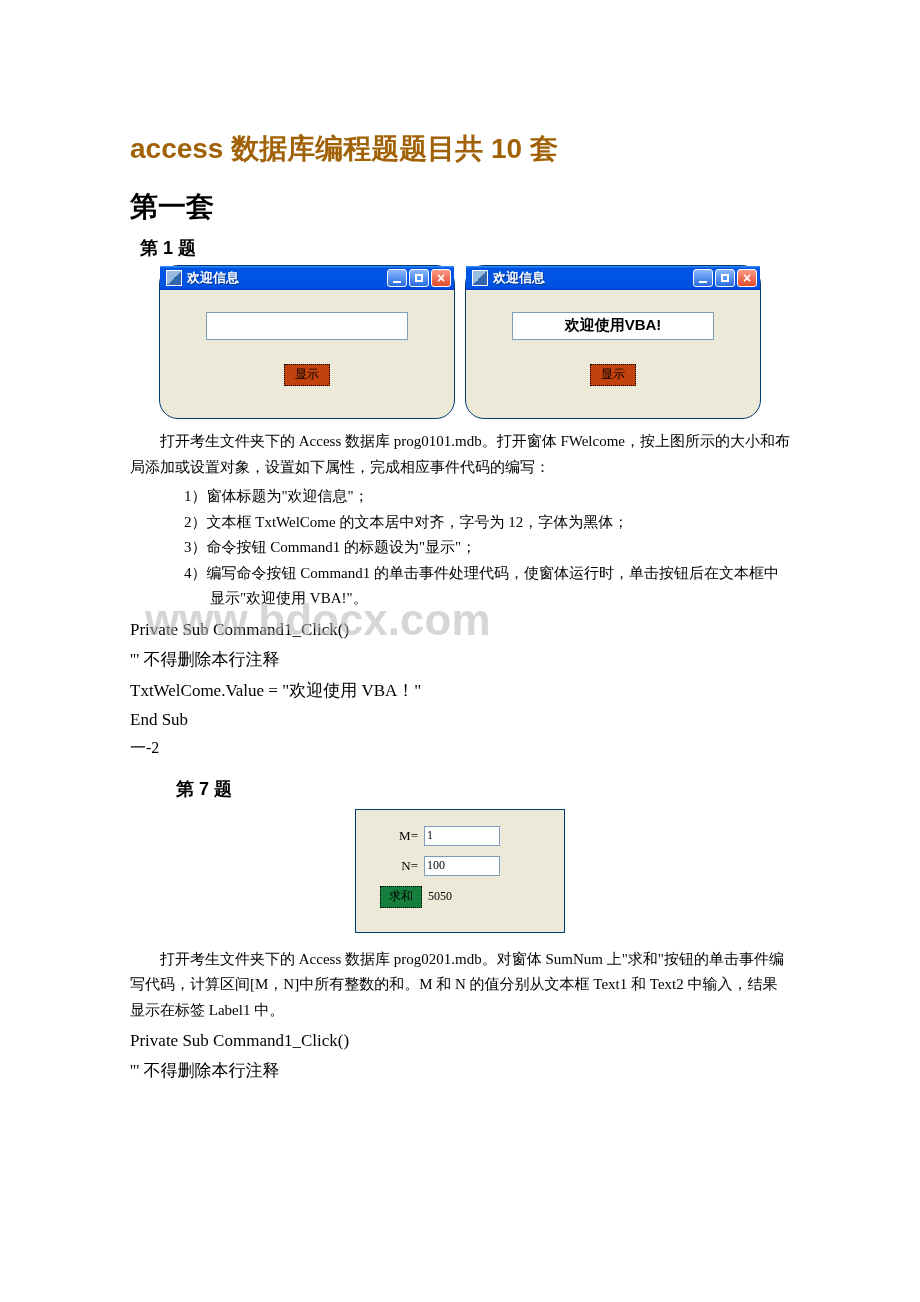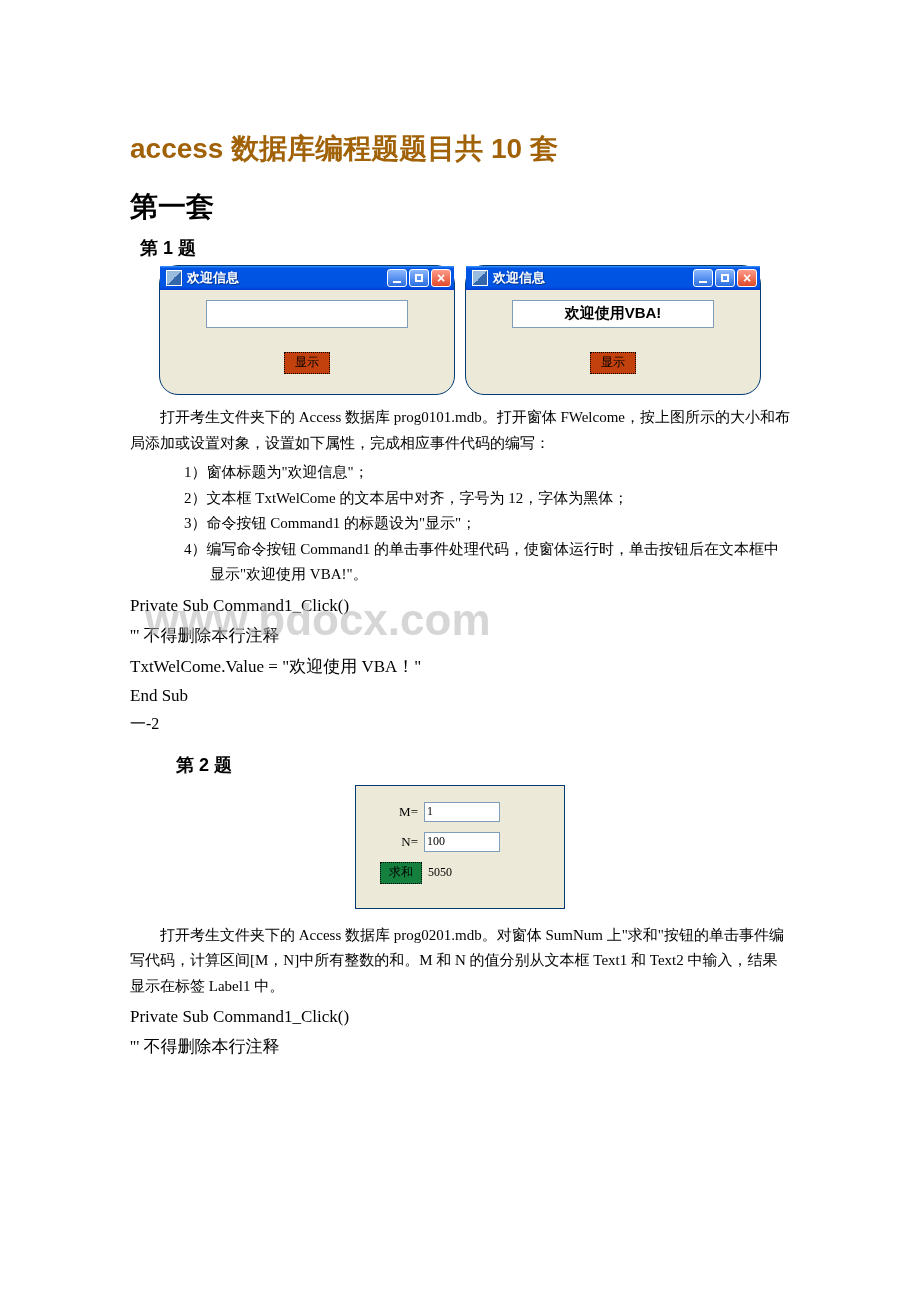--- a/index.html
+++ b/index.html
@@ -70,21 +70,21 @@
       border: 1px solid #fff; color: #fff;
     }
     .tb-close {
       background: linear-gradient(to bottom,#ff9b89,#e04a2a);
       border: 1px solid #fff; color: #fff;
     }
     .tb-min::after { content:""; width:8px; height:2px; background:#fff; margin-top:8px;}
     .tb-max::after { content:""; width:8px; height:8px; border:2px solid #fff; box-sizing:border-box;}
     .tb-close::after{ content:"×"; font-size:14px; line-height:1; }
 
-    .client { box-sizing: border-box; }
+    .client { padding: 12px; box-sizing: border-box; }
     .textbox {
       width: 200px; height: 26px; margin: 10px auto 24px auto; display: block;
       background: #fff; border: 1px solid #7f9db9;
       font-family: "SimHei","黑体",sans-serif; font-size: 15px; font-weight: bold;
       text-align: center; line-height: 24px;
     }
     .winbtn {
       display: block; margin: 16px auto 20px auto; width: 44px; height: 20px;
       font-family: "SimSun", serif; font-size: 12px;
       border: 1px dotted #000; background: #c2410c; text-align: center; line-height: 18px;
@@ -178,21 +178,21 @@
   </div>
 
   <div class="watermark">www.bdocx.com</div>
 
   <div class="code-line">Private Sub Command1_Click()</div>
   <div class="code-line">''' 不得删除本行注释</div>
   <div class="code-line"> TxtWelCome.Value = "欢迎使用 VBA！"</div>
   <div class="code-line">End Sub</div>
   <div class="small-line">一-2</div>
 
-  <div class="qheader" style="margin-top:18px;margin-left:46px;">第 2 题</div>
+  <div class="qheader" style="margin-top:18px;margin-left:46px;">第 7 题</div>
 
   <div class="win2wrap">
     <div class="window win2">
       <div class="client">
         <div class="frow">
           <span class="lab">M=</span>
           <input type="text" value="1" style="">
         </div>
         <div class="frow">
           <span class="lab">N=</span>

